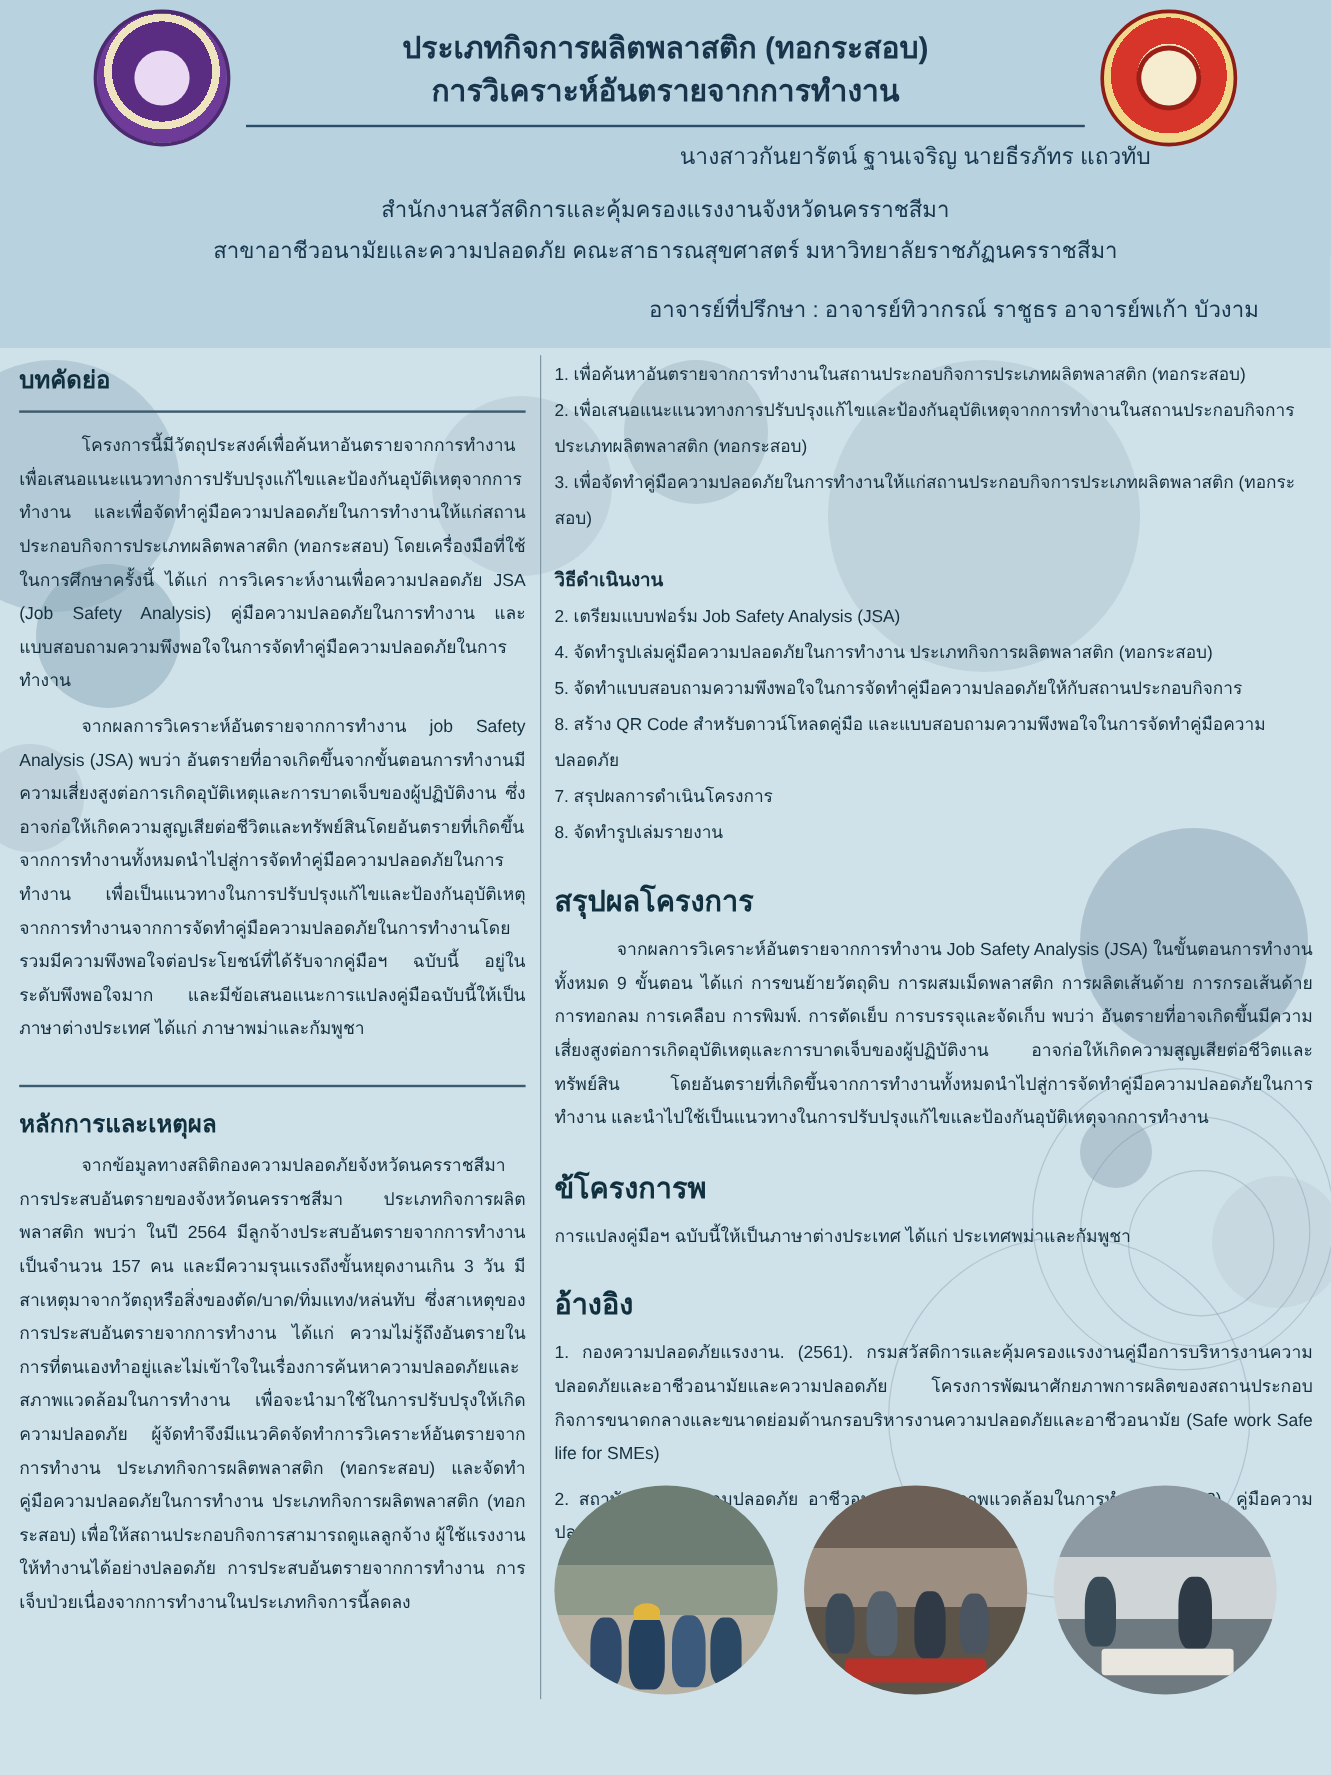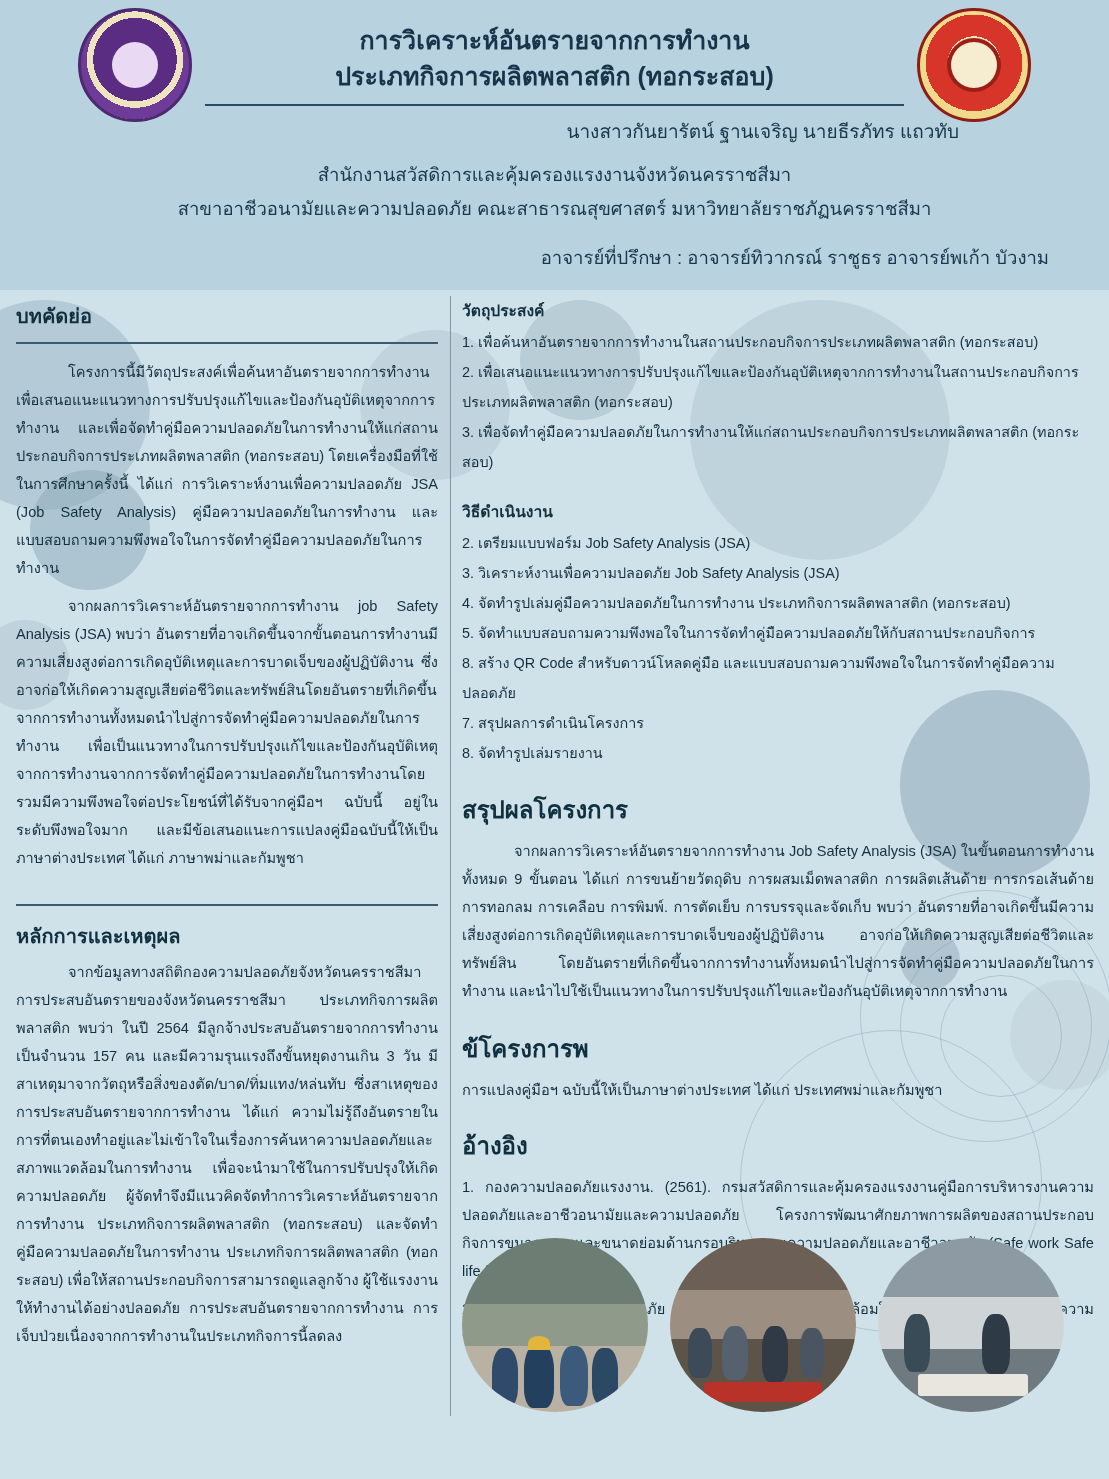--- a/index.html
+++ b/index.html
@@ -103,22 +103,22 @@
     
     
   </div>
 </div>
 
 <div class="header">
   <div class="header-inner">
     <div class="logo-left"></div>
     <div class="logo-right"></div>
     <div class="title">
+      <div>ประเภทกิจการผลิตพลาสติก (ทอกระสอบ)</div>
       <div>การวิเคราะห์อันตรายจากการทำงาน</div>
-      <div>ประเภทกิจการผลิตพลาสติก (ทอกระสอบ)</div>
     </div>
     <div class="rule"></div>
     <div class="authors">นางสาวกันยารัตน์ ฐานเจริญ  นายธีรภัทร แถวทับ</div>
     <div class="affil">
       <div>สำนักงานสวัสดิการและคุ้มครองแรงงานจังหวัดนครราชสีมา</div>
       <div>สาขาอาชีวอนามัยและความปลอดภัย คณะสาธารณสุขศาสตร์ มหาวิทยาลัยราชภัฏนครราชสีมา</div>
     </div>
     <div class="advisor">อาจารย์ที่ปรึกษา : อาจารย์ทิวากรณ์ ราชูธร อาจารย์พเก้า บัวงาม</div>
   </div>
 </div>
@@ -130,33 +130,31 @@
   <div class="hr"></div>
   <p class="body indent">โครงการนี้มีวัตถุประสงค์เพื่อค้นหาอันตรายจากการทำงาน เพื่อเสนอแนะแนวทางการปรับปรุงแก้ไขและป้องกันอุบัติเหตุจากการทำงาน และเพื่อจัดทำคู่มือความปลอดภัยในการทำงานให้แก่สถานประกอบกิจการประเภทผลิตพลาสติก (ทอกระสอบ) โดยเครื่องมือที่ใช้ในการศึกษาครั้งนี้ ได้แก่ การวิเคราะห์งานเพื่อความปลอดภัย JSA (Job Safety Analysis) คู่มือความปลอดภัยในการทำงาน และแบบสอบถามความพึงพอใจในการจัดทำคู่มือความปลอดภัยในการทำงาน</p>
   <p class="body indent">จากผลการวิเคราะห์อันตรายจากการทำงาน job Safety Analysis (JSA) พบว่า อันตรายที่อาจเกิดขึ้นจากขั้นตอนการทำงานมีความเสี่ยงสูงต่อการเกิดอุบัติเหตุและการบาดเจ็บของผู้ปฏิบัติงาน ซึ่งอาจก่อให้เกิดความสูญเสียต่อชีวิตและทรัพย์สินโดยอันตรายที่เกิดขึ้นจากการทำงานทั้งหมดนำไปสู่การจัดทำคู่มือความปลอดภัยในการทำงาน เพื่อเป็นแนวทางในการปรับปรุงแก้ไขและป้องกันอุบัติเหตุจากการทำงานจากการจัดทำคู่มือความปลอดภัยในการทำงานโดยรวมมีความพึงพอใจต่อประโยชน์ที่ได้รับจากคู่มือฯ ฉบับนี้ อยู่ในระดับพึงพอใจมาก และมีข้อเสนอแนะการแปลงคู่มือฉบับนี้ให้เป็นภาษาต่างประเทศ ได้แก่ ภาษาพม่าและกัมพูชา</p>
   <div style="height:12px"></div>
   <div class="hr"></div>
   <h2 class="sec">หลักการและเหตุผล</h2>
   <p class="body indent">จากข้อมูลทางสถิติกองความปลอดภัยจังหวัดนครราชสีมา การประสบอันตรายของจังหวัดนครราชสีมา ประเภทกิจการผลิตพลาสติก พบว่า ในปี 2564 มีลูกจ้างประสบอันตรายจากการทำงานเป็นจำนวน 157 คน และมีความรุนแรงถึงขั้นหยุดงานเกิน 3 วัน มีสาเหตุมาจากวัตถุหรือสิ่งของตัด/บาด/ทิ่มแทง/หล่นทับ ซึ่งสาเหตุของการประสบอันตรายจากการทำงาน ได้แก่ ความไม่รู้ถึงอันตรายในการที่ตนเองทำอยู่และไม่เข้าใจในเรื่องการค้นหาความปลอดภัยและสภาพแวดล้อมในการทำงาน เพื่อจะนำมาใช้ในการปรับปรุงให้เกิดความปลอดภัย ผู้จัดทำจึงมีแนวคิดจัดทำการวิเคราะห์อันตรายจากการทำงาน ประเภทกิจการผลิตพลาสติก (ทอกระสอบ) และจัดทำคู่มือความปลอดภัยในการทำงาน ประเภทกิจการผลิตพลาสติก (ทอกระสอบ) เพื่อให้สถานประกอบกิจการสามารถดูแลลูกจ้าง ผู้ใช้แรงงานให้ทำงานได้อย่างปลอดภัย การประสบอันตรายจากการทำงาน การเจ็บป่วยเนื่องจากการทำงานในประเภทกิจการนี้ลดลง</p>
 </div>
 
 <div class="col right">
-  <div class="subhead">วัตถุประสงค์</div>
   <ul class="list">
     <li>1. เพื่อค้นหาอันตรายจากการทำงานในสถานประกอบกิจการประเภทผลิตพลาสติก (ทอกระสอบ)</li>
     <li>2. เพื่อเสนอแนะแนวทางการปรับปรุงแก้ไขและป้องกันอุบัติเหตุจากการทำงานในสถานประกอบกิจการประเภทผลิตพลาสติก (ทอกระสอบ)</li>
     <li>3. เพื่อจัดทำคู่มือความปลอดภัยในการทำงานให้แก่สถานประกอบกิจการประเภทผลิตพลาสติก (ทอกระสอบ)</li>
   </ul>
 
   <div class="gap"></div>
 
   <div class="subhead">วิธีดำเนินงาน</div>
   <ul class="list">
     <li>2. เตรียมแบบฟอร์ม Job Safety Analysis (JSA)</li>
-    <li>3. วิเคราะห์งานเพื่อความปลอดภัย Job Safety Analysis (JSA)</li>
     <li>4. จัดทำรูปเล่มคู่มือความปลอดภัยในการทำงาน ประเภทกิจการผลิตพลาสติก (ทอกระสอบ)</li>
     <li>5. จัดทำแบบสอบถามความพึงพอใจในการจัดทำคู่มือความปลอดภัยให้กับสถานประกอบกิจการ</li>
     <li>8. สร้าง QR Code สำหรับดาวน์โหลดคู่มือ และแบบสอบถามความพึงพอใจในการจัดทำคู่มือความปลอดภัย</li>
     <li>7. สรุปผลการดำเนินโครงการ</li>
     <li>8. จัดทำรูปเล่มรายงาน</li>
   </ul>
 
   <div class="gap"></div>
 
   <div class="rsec">สรุปผลโครงการ</div>

